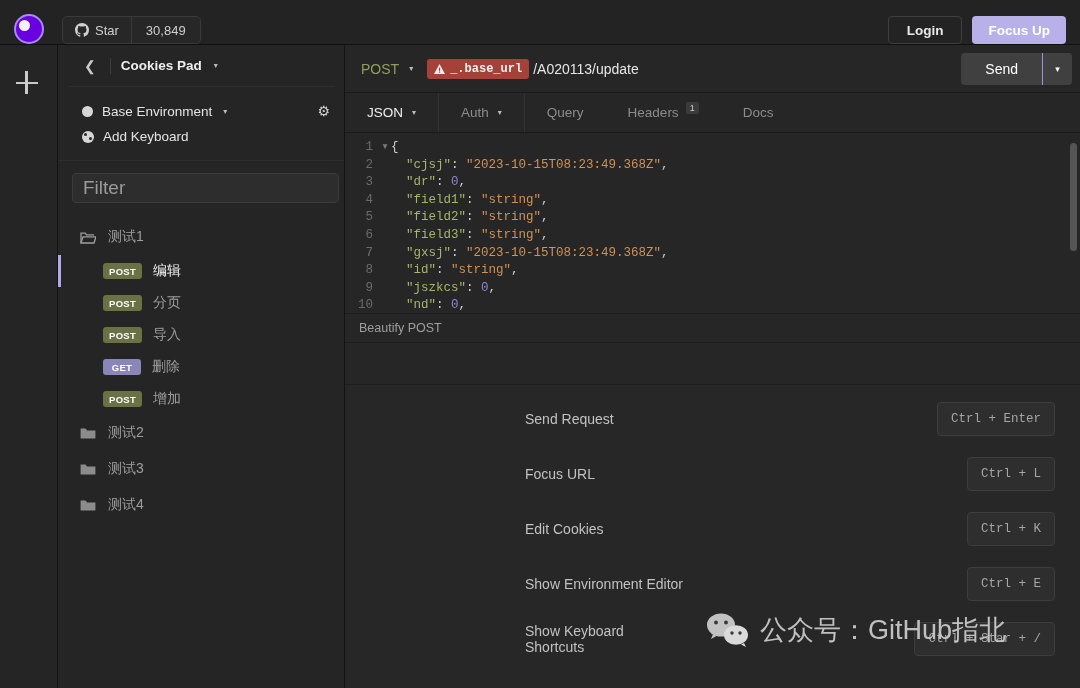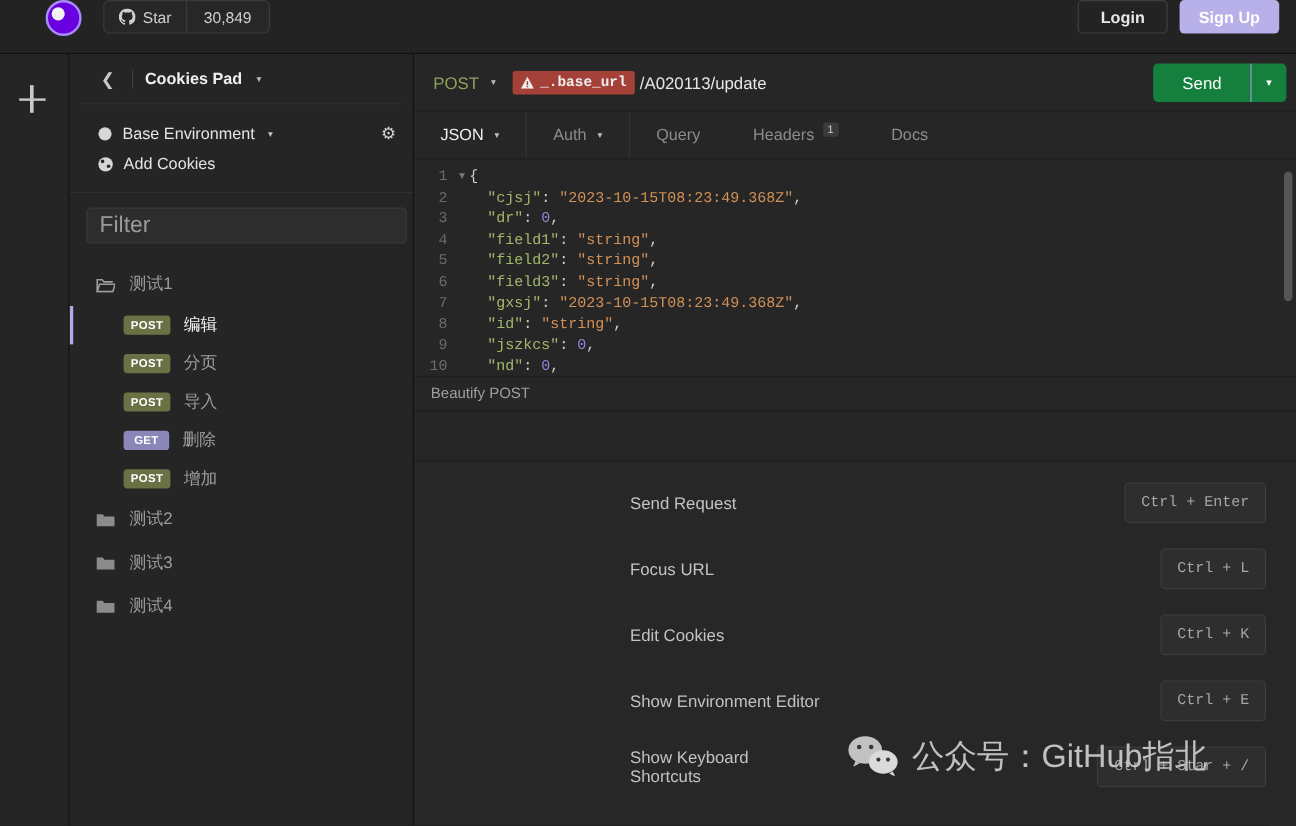--- a/index.html
+++ b/index.html
@@ -8,24 +8,23 @@
     background:#1d1d1d;
     font-family:"Liberation Sans", sans-serif;
     color:#d8d8d8;
     overflow:hidden;
   }
 
   
   .topbar{
     height:45px; width:100%;
     background:#232323;
-    display:flex; align-items:flex-start;
+    display:flex; align-items:flex-end;
     border-bottom:1px solid #101010;
     position:relative;
-    padding-left:24px;
   }
   .logo-wrap{ width:58px; display:flex; align-items:center; justify-content:center; }
   .logo{
     width:30px; height:30px; border-radius:50%;
     border:2.5px solid #a78bfa;
     background:#6a00e0;
     position:relative; overflow:hidden;
   }
   .logo::after{
     content:""; position:absolute;
@@ -199,21 +198,21 @@
   .env-chip{
     background:#a4423a; color:#efefef;
     font-family:"Liberation Mono", monospace;
     font-size:12px; padding:3px 7px; border-radius:3px;
     display:flex; align-items:center; gap:5px; flex:none;font-weight:bold;
   }
   .warn-tri{ width:11px;height:10px; flex:none;}
   .url-rest{ padding-left:4px; white-space:nowrap;}
   .send-wrap{
     display:flex; align-items:center; margin-right:8px;
-    border-radius:4px; overflow:hidden; background:#15803d; flex:none;
+    border-radius:4px; overflow:hidden; background:#404040; flex:none;
   }
   .send-btn{
     height:32px; padding:0 24px;
     background:transparent; border:none;
     color:#ffffff; font-size:14px;
     font-family:"Liberation Sans", sans-serif;
     display:flex;align-items:center;
   }
   .send-caret{
     height:32px; width:30px;
@@ -317,21 +316,21 @@
     <div class="star-left">
       <svg class="gh-icon" viewBox="0 0 16 16">
         <path d="M8 0C3.58 0 0 3.58 0 8c0 3.54 2.29 6.53 5.47 7.59.4.07.55-.17.55-.38 0-.19-.01-.82-.01-1.49-2.01.37-2.53-.49-2.69-.94-.09-.23-.48-.94-.82-1.13-.28-.15-.68-.52-.01-.53.63-.01 1.08.58 1.23.82.72 1.21 1.87.87 2.33.66.07-.52.28-.87.51-1.07-1.78-.2-3.64-.89-3.64-3.95 0-.87.31-1.59.82-2.15-.08-.2-.36-1.02.08-2.12 0 0 .67-.21 2.2.82.64-.18 1.32-.27 2-.27s1.36.09 2 .27c1.53-1.04 2.2-.82 2.2-.82.44 1.1.16 1.92.08 2.12.51.56.82 1.27.82 2.15 0 3.07-1.87 3.75-3.65 3.95.29.25.54.73.54 1.48 0 1.07-.01 1.93-.01 2.2 0 .21.15.46.55.38A8.01 8.01 0 0016 8c0-4.42-3.58-8-8-8z"></path>
       </svg>
       <span>Star</span>
     </div>
     <div class="star-count">30,849</div>
   </div>
   <div class="topbar-right">
     <button class="btn-login">Login</button>
-    <button class="btn-signup">Sign Up</button>
+    <button class="btn-signup">Focus Up</button>
   </div>
 </div>
 
 <div class="body">
 
   <div class="rail">
     <div class="rail-plus"></div>
   </div>
 
   <div class="sidebar">
@@ -345,21 +344,21 @@
 
     <div class="sb-env">
       <div class="env-row">
         <span class="env-dot"></span>
         <span>Base Environment</span>
         <span class="caret">▾</span>
         <span class="gear">⚙</span>
       </div>
       <div class="cookie-row">
         <span class="cookie-ico"></span>
-        <span>Add Cookies</span>
+        <span>Add Keyboard</span>
       </div>
     </div>
 
     <div class="filter-row">
       <input class="filter-input" placeholder="Filter" style="">
       <span class="ico-btn">
         <svg class="sort-ico" viewBox="0 0 12 16" fill="#cfcfcf">
           <path d="M6 0L9.5 5h-7z"></path>
             <path d="M6 16L2.5 11h7z"></path>
         </svg>

